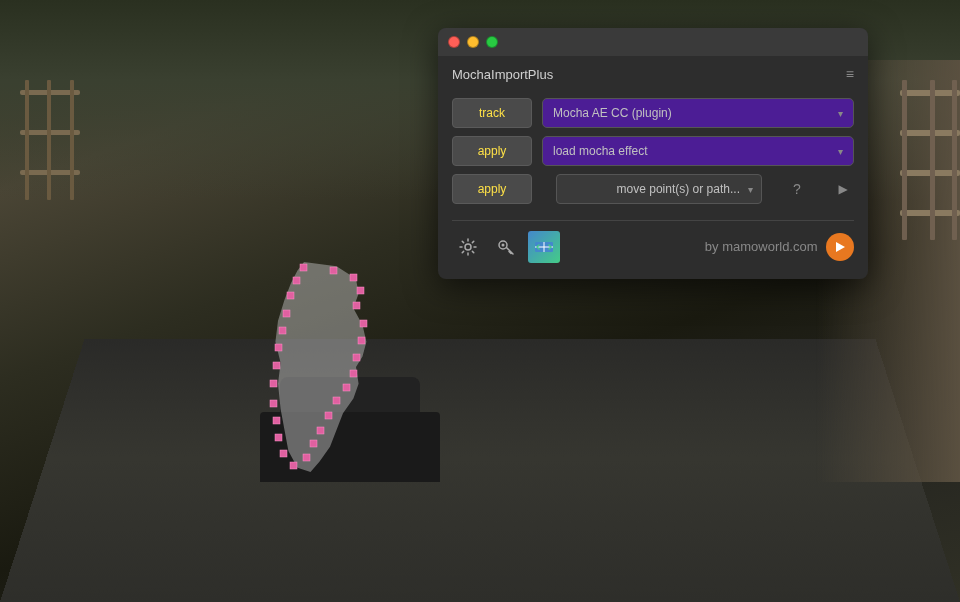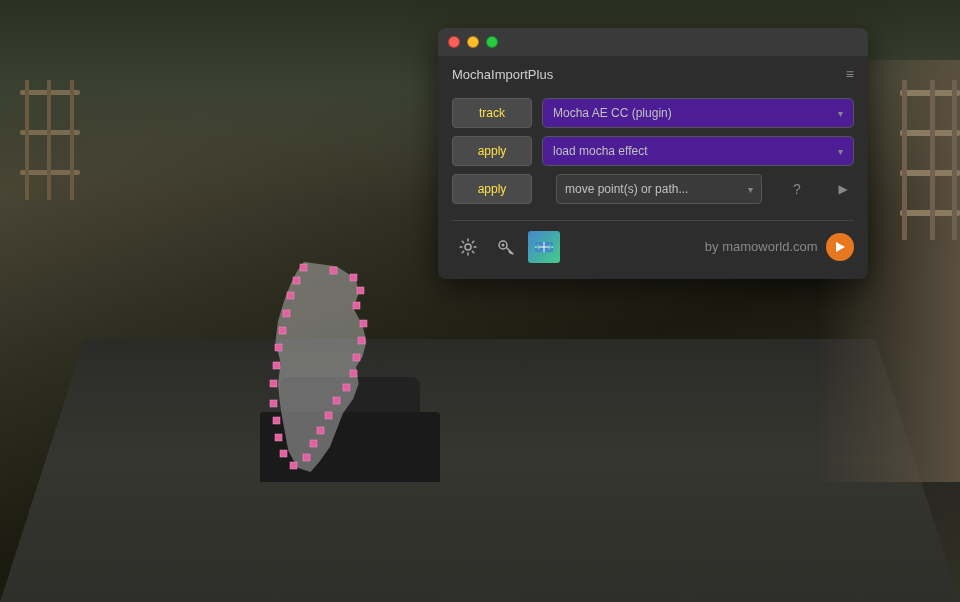--- a/index.html
+++ b/index.html
@@ -220,20 +220,21 @@
       background: #3a3a3a;
       border: 1px solid #555;
       border-radius: 4px;
       color: #c0c0c0;
       font-size: 12px;
       display: flex;
       align-items: center;
       padding: 0 8px;
       cursor: pointer;
       gap: 4px;
+      text-align: right;
     }
 
     .help-btn {
       width: 22px;
       height: 22px;
       background: transparent;
       border: none;
       color: #888;
       font-size: 14px;
       cursor: pointer;

